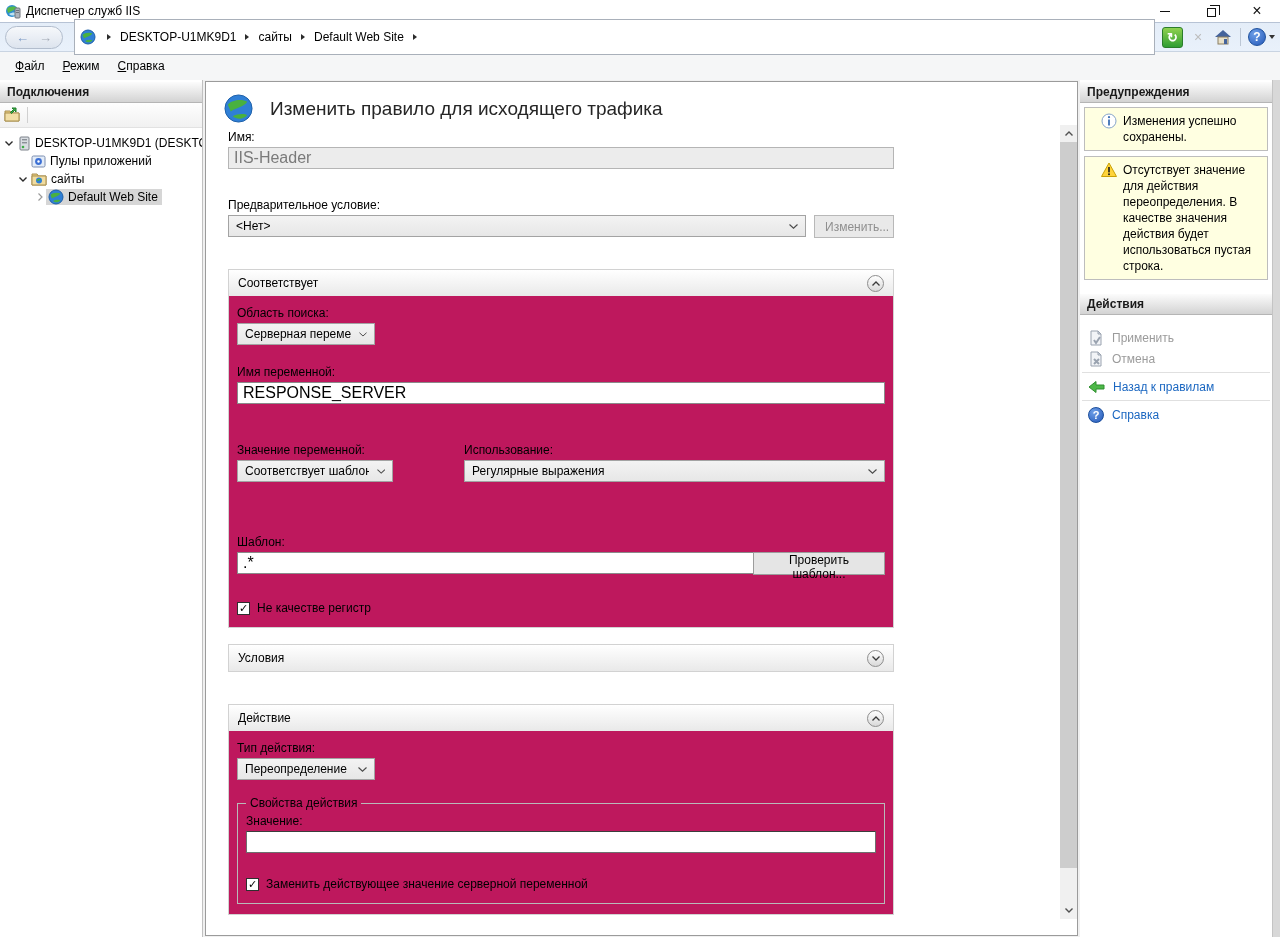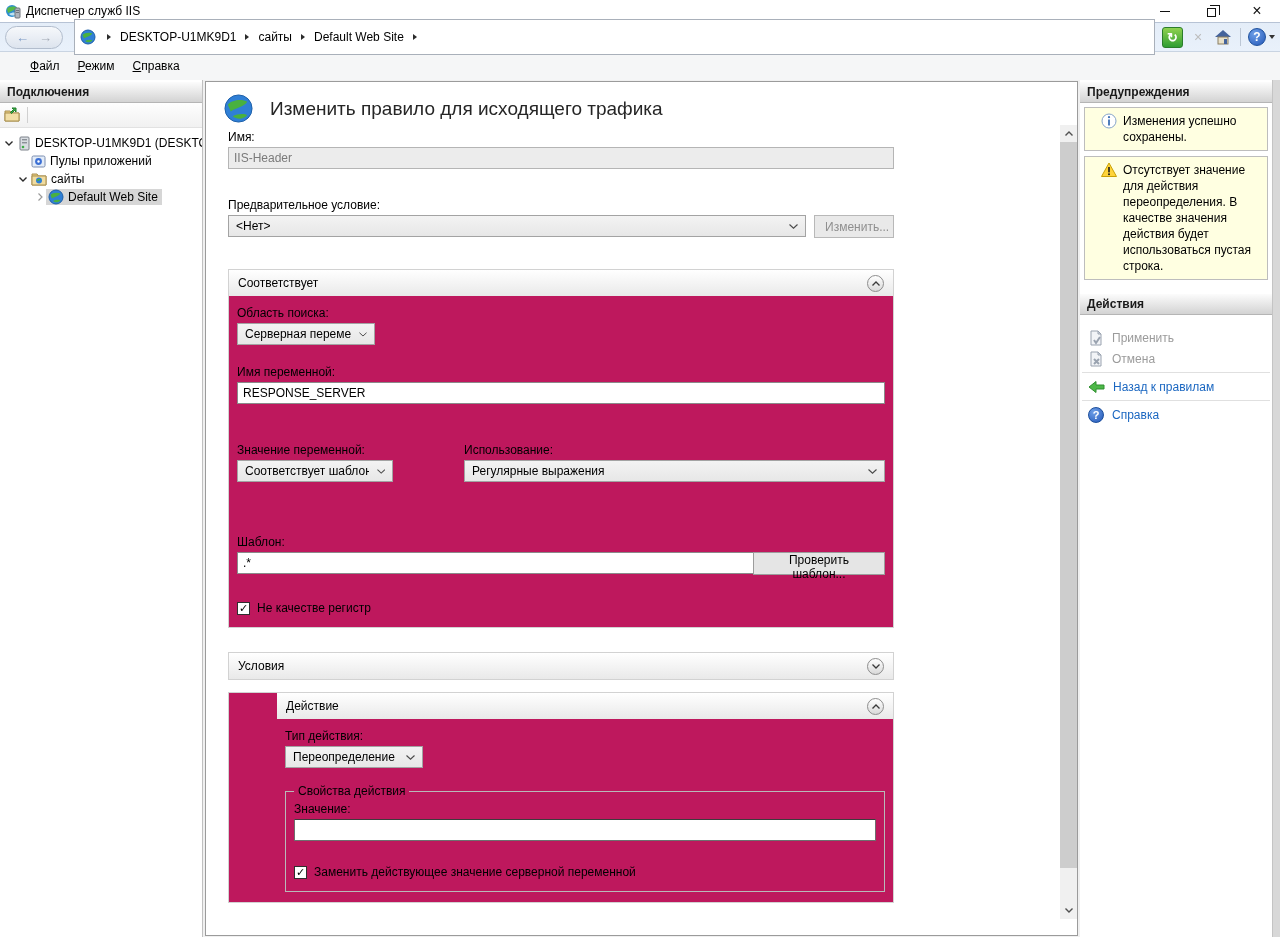--- a/index.html
+++ b/index.html
@@ -29,42 +29,42 @@
   .crumb-sep { width:0; height:0; border-left:4px solid #2b2b2b; border-top:3.5px solid transparent; border-bottom:3.5px solid transparent; margin:0 7px; }
   .tools { display:flex; align-items:center; gap:5px; }
   .tool-refresh { width:21px; height:21px; border:1px solid #2b7d2b; border-radius:3px; background:linear-gradient(#8fd14f,#2f9e33); color:#fff; font-weight:bold; font-size:13px; display:flex; align-items:center; justify-content:center; }
   .tool-stop { width:20px; height:20px; color:#bcbcbc; font-size:14px; display:flex; align-items:center; justify-content:center; }
   .tool-home { width:20px; height:20px; display:flex; align-items:center; justify-content:center; }
   .tool-sep { width:1px; height:18px; background:#bcc7d5; margin:0 2px; }
   .tool-help { display:flex; align-items:center; gap:3px; }
   .help-circle { width:18px; height:18px; border-radius:50%; background:radial-gradient(circle at 35% 30%, #6fa0e8, #2257b8); color:#fff; font-weight:bold; font-size:12px; display:flex; align-items:center; justify-content:center; border:1px solid #1c4f9c; }
   .dd-arrow { width:0; height:0; border-top:4px solid #333; border-left:3.5px solid transparent; border-right:3.5px solid transparent; }
   
-  .menubar { height:28px; background:#f5f6f7; display:flex; align-items:center; padding-left:21px; }
+  .menubar { height:28px; background:#f5f6f7; display:flex; align-items:center; padding-left:6px; }
   .menu-item { padding:4px 9px; }
   .accel { text-decoration:underline; }
   
   .content { position:absolute; top:80px; left:0; right:0; bottom:0; display:flex; background:#f0f0f0; }
   .panel-header { height:21px; background:linear-gradient(#fcfcfc,#d3d3d3); border-bottom:1px solid #b5b5b5; font-weight:bold; display:flex; align-items:center; padding:0 7px; color:#1a1a1a; flex:none; }
   
   .left-panel { width:203px; flex:none; background:#fff; border-right:1px solid #c0c0c0; display:flex; flex-direction:column; padding-top:2px; }
   .left-toolbar { height:25px; display:flex; align-items:center; padding-left:4px; background:linear-gradient(#fefefe,#f1f1f1); border-bottom:1px solid #e2e2e2; flex:none; }
   .lt-sep { width:1px; height:16px; background:#d0d0d0; margin-left:6px; }
   .tree { padding-top:6px; white-space:nowrap; overflow:hidden; }
   .tree-row { height:18px; display:flex; align-items:center; }
   .tree-row .icon { margin:0 4px 0 2px; flex:none; display:flex; }
   .chev { width:12px; flex:none; display:flex; justify-content:center; }
   .sel { background:#d6d6d6; display:flex; align-items:center; padding-right:4px; }
   
   .main-panel { flex:1; margin:1px 2px 1px 2px; background:#fff; border:1px solid #9b9b9b; position:relative; overflow:hidden; }
   .main-inner { padding:11px 30px 0 22px; }
   .title-row { display:flex; align-items:center; gap:16px; margin-left:-5px; }
   .page-title { font-size:19px; color:#262626; }
   .flabel { margin-top:6px; margin-bottom:3px; }
-  .tinput { height:22px; border:1px solid #8a8a8a; background:#fff; padding:0 5px; font-family:"Liberation Sans",sans-serif; font-size:12px; display:block; }
+  .tinput { height:22px; border:1px solid #8a8a8a; background:#fff; padding:0 5px; font-family:"Liberation Sans",sans-serif; font-size:16px; display:block; }
   .tinput:disabled, .tinput.disabled { background:#ececec; border-color:#b5b5b5; color:#7a7a7a; }
   .combo { height:22px; border:1px solid #a3a3a3; background:linear-gradient(#f3f3f3,#e7e7e7); display:inline-flex; align-items:center; justify-content:space-between; padding:0 7px; gap:8px; }
   .btn { height:23px; border:1px solid #9c9c9c; background:#e5e5e5; font-family:"Liberation Sans",sans-serif; font-size:12px; padding:0 10px; }
   .btn.disabled { color:#8f8f8f; border-color:#b8b8b8; background:#e9e9e9; }
   .row { display:flex; align-items:flex-start; }
   .section { width:666px; border:1px solid #d2d2d2; background:#be185d; }
   .section-header { height:26px; display:flex; align-items:center; padding:0 9px; background:linear-gradient(#ffffff,#e9e9e9); }
   .chev-btn { margin-left:auto; width:17px; height:17px; border-radius:50%; border:1px solid #8d8d8d; background:linear-gradient(#ffffff,#d9d9d9); display:flex; align-items:center; justify-content:center; flex:none; }
   .section-body { padding:4px 8px 8px 8px; }
   .cbx { width:13px; height:13px; border:1px solid #2f2f2f; background:#fff; display:inline-flex; align-items:center; justify-content:center; font-size:11px; line-height:11px; flex:none; }
@@ -322,32 +322,32 @@
 
           <div class="cb-row" style="margin-top:26px; margin-bottom:4px;">
             <span class="cbx">
                 <span>✓</span>
               </span>
             <span>Не качестве регистр</span>
           </div>
         </div>
       </div>
 
-      <div class="section" style="margin-top:24px;text-align:center;">
+      <div class="section" style="margin-top:16px;text-align:center;">
         <div class="section-header">
           <span>Условия</span>
           <span class="chev-btn">
             <svg width="8" height="5" viewBox="0 0 8 5">
                 <polyline points="0.5,0.5 4,4 7.5,0.5" fill="none" stroke="#3a3a3a" stroke-width="1.3"></polyline>
               </svg>
           </span>
         </div>
       </div>
 
-      <div class="section" style="margin-top:12px;padding-left:48px;">
+      <div class="section" style="margin-top:32px;">
         <div class="section-header">
           <span>Действие</span>
           <span class="chev-btn">
             <svg width="8" height="5" viewBox="0 0 8 5">
                 <polyline points="0.5,4.5 4,1 7.5,4.5" fill="none" stroke="#3a3a3a" stroke-width="1.3"></polyline>
               </svg>
           </span>
         </div>
         <div class="section-body" style="padding-bottom:10px;">
           <div class="flabel">Тип действия:</div>

